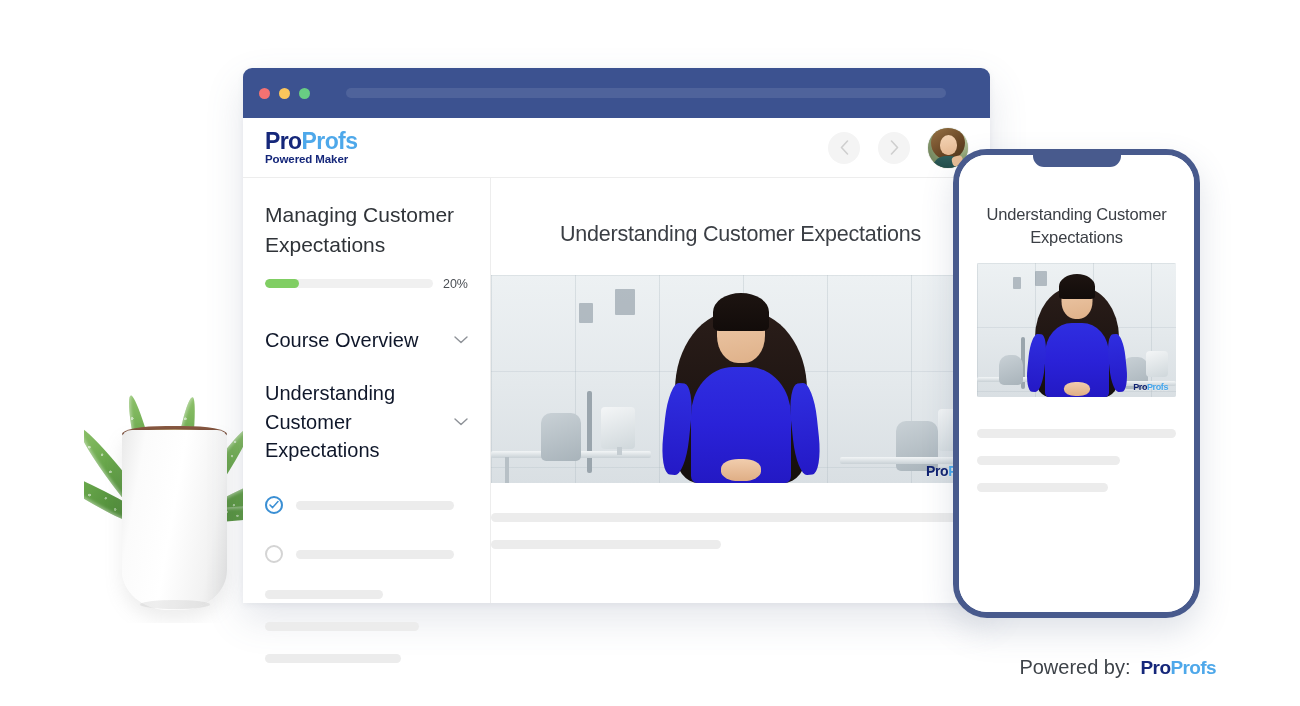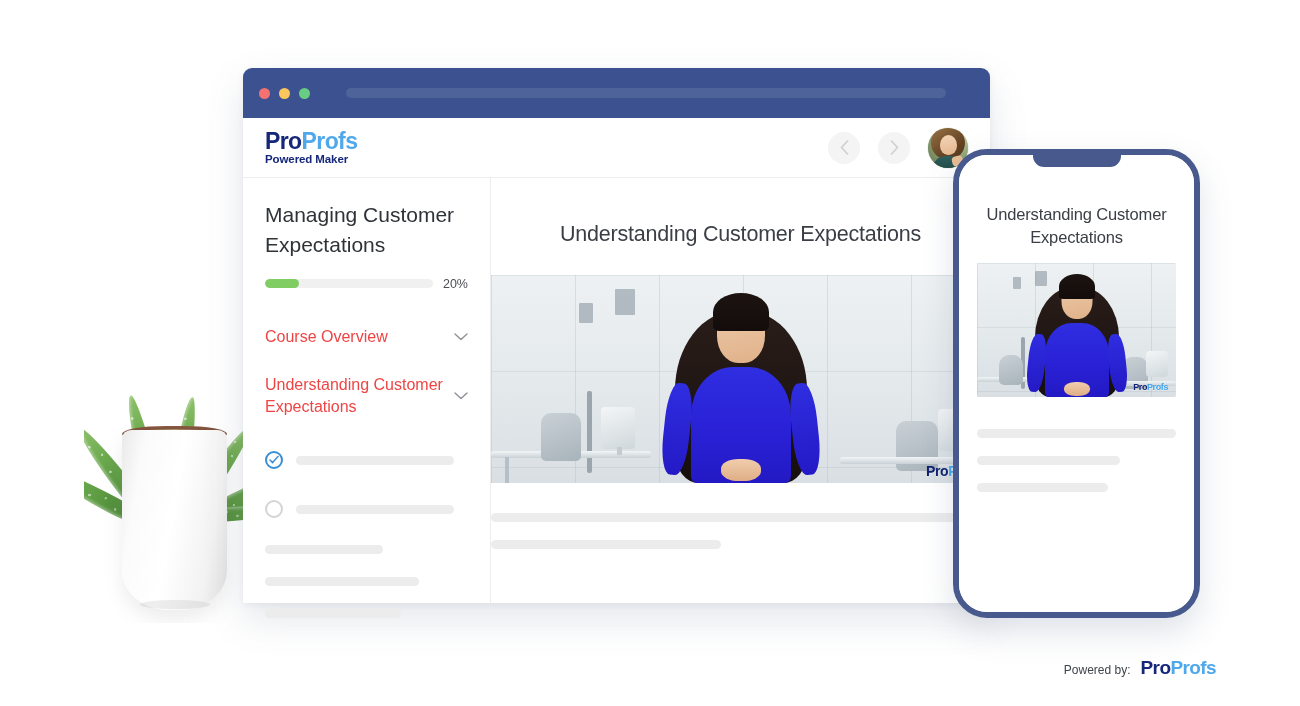--- a/index.html
+++ b/index.html
@@ -137,21 +137,21 @@
   }
   .progress-row{ display:flex; align-items:center; gap:10px; margin-bottom:26px; }
   .track{ flex:1; height:9px; border-radius:6px; background:#f0f0f0; overflow:hidden; }
   .fill{ height:100%; border-radius:6px; background:#80ce63; }
   .pct{ font-size:12.5px; color:#4b4f55; }
 
   .accordion{
     display:flex; align-items:center; gap:10px;
     padding:9px 0; cursor:pointer;
   }
-  .accordion-label{ font-size:16px; color:#ef4444; line-height:1.42; flex:1; }
+  .accordion-label{ font-size:20px; color:#0f172a; line-height:1.42; flex:1; }
   .chev{ flex:0 0 14px; }
 
   .lesson{ display:flex; align-items:center; gap:13px; padding:9px 0; cursor:pointer; }
   .ring{ flex:0 0 18px; width:18px; height:18px; border-radius:50%; position:relative; }
   .ring.done{ border:2px solid #3a8fd4; }
   .ring.todo{ border:2px solid #d4d4d4; }
   .ring.done svg{ position:absolute; left:2px; top:2px; }
   .bar{ height:9px; border-radius:6px; background:#ececec; }
 
   .skelblock{ margin-top:18px; }
@@ -260,21 +260,21 @@
     font-weight:400; margin:26px 0 14px 0; letter-spacing:-.15px;
   }
   .phone-skel{ margin-top:32px; }
   .phone-skel .bar{ margin-bottom:18px; }
 
   
   .footer{
     position:absolute; right:84px; bottom:27px;
     display:flex; align-items:baseline; gap:10px; z-index:7;
   }
-  .powered{ font-size:12px; color:#3e4349; }
+  .powered{ font-size:20px; color:#3e4349; }
   .footer .logo-main{ font-size:19px; }
 </style>
 </head>
 <body>
 
 <div class="plant-wrap">
   <div class="leaf" style="transform:rotate(-62deg) scaleY(1.05);left:52px;top:126px;"></div>
   <div class="leaf" style="transform:rotate(-38deg);left:58px;top:116px;height:116px;"></div>
   <div class="leaf" style="transform:rotate(-14deg);left:68px;top:104px;height:126px;"></div>
   <div class="leaf" style="transform:rotate(8deg);left:82px;top:108px;height:124px;"></div>

